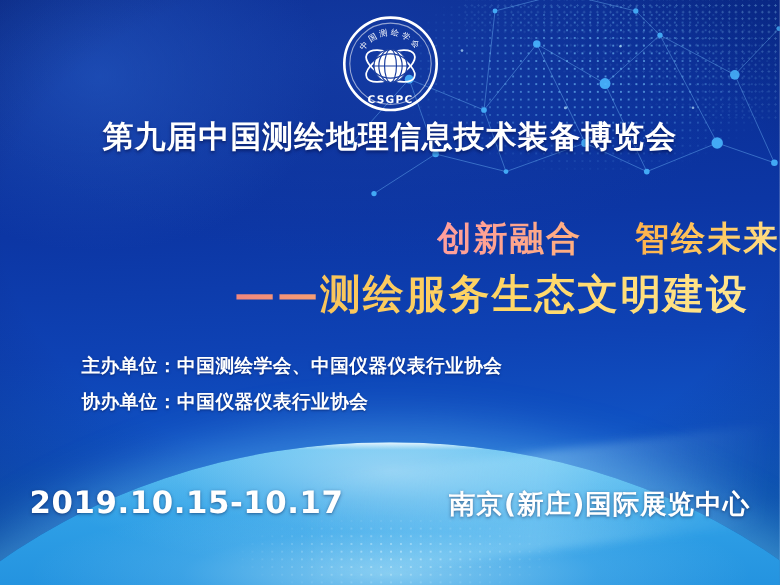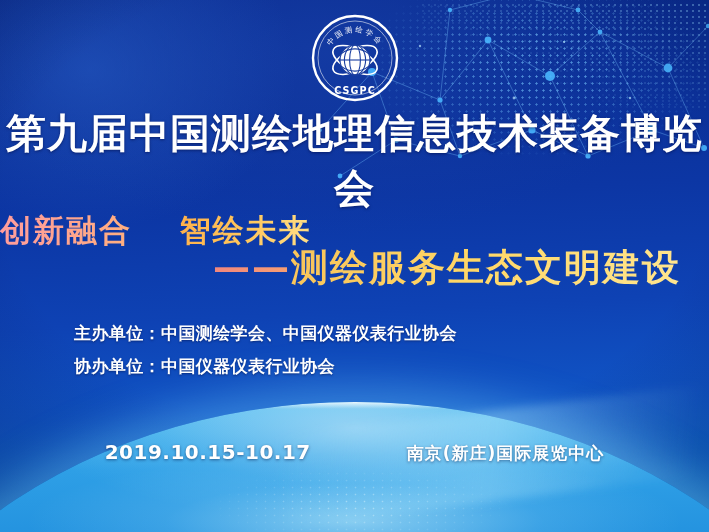--- a/index.html
+++ b/index.html
@@ -81,30 +81,29 @@
     background:linear-gradient(103deg, rgba(255,255,255,0) 0%, rgba(190,240,255,.30) 45%, rgba(255,255,255,0) 88%);
     transform:rotate(-7deg);filter:blur(4px);
   }
 
   
   .logo-wrap{position:absolute;left:311px;top:14px;width:88px;height:88px;}
 
   
   .title{
     position:absolute;left:0;right:0;top:106px;text-align:center;
-    font-size:40px;font-weight:bold;letter-spacing:1px;color:#ffffff;
+    font-size:28px;font-weight:bold;letter-spacing:1px;color:#ffffff;
     text-shadow:0 1px 3px rgba(0,10,60,.55);
     font-family:"DejaVu Sans","Liberation Sans",sans-serif;
   }
 
   .slogan1{
-    position:absolute;left:0;right:0;top:196px;text-align:left;
+    position:absolute;left:0;right:0;top:196px;text-align:right;
     font-size:31px;font-weight:bold;letter-spacing:2px;
     font-family:"DejaVu Sans","Liberation Sans",sans-serif;
-    margin-top:14px;
   }
   .slogan1 .seg-a{
     background:linear-gradient(100deg,#ff9d9d 0%,#ffa48f 50%,#ffb07e 100%);
     -webkit-background-clip:text;background-clip:text;color:transparent;
     -webkit-text-fill-color:transparent;
   }
   .slogan1 .gap{display:inline-block;width:22px;}
   .slogan1 .seg-b{
     background:linear-gradient(100deg,#ffb14a 0%,#ffc960 55%,#ffe08a 100%);
     -webkit-background-clip:text;background-clip:text;color:transparent;
@@ -137,23 +136,23 @@
     font-family:"DejaVu Sans","Liberation Sans",sans-serif;
   }
 
   .footer{
     position:absolute;left:0;right:0;top:440px;
     display:flex;justify-content:center;align-items:baseline;
     color:#ffffff;font-weight:bold;
     text-shadow:0 1px 3px rgba(0,12,60,.5);
     font-family:"DejaVu Sans","Liberation Sans",sans-serif;
   }
-  .footer .date{font-size:20px;letter-spacing:.5px;}
+  .footer .date{font-size:28px;letter-spacing:.5px;}
   .footer .spacer{display:inline-block;width:96px;}
-  .footer .venue{font-size:17px;letter-spacing:1px;}
+  .footer .venue{font-size:24px;letter-spacing:1px;}
 </style>
 </head>
 <body>
 
 <div id="poster">
 
   <div class="bg-layer">
     <div class="glow-tl"></div>
     <div class="dotmap"></div>
     <div class="dotmap2"></div>

